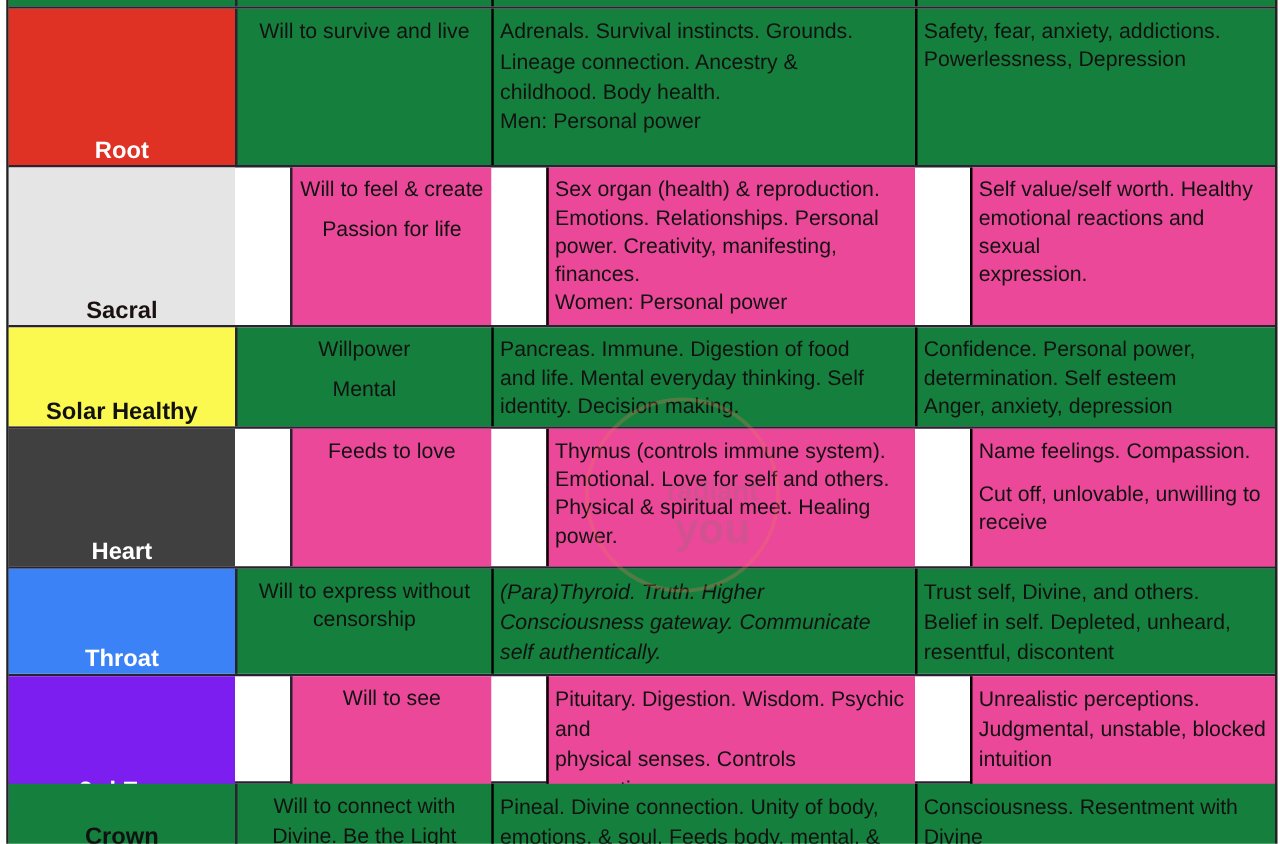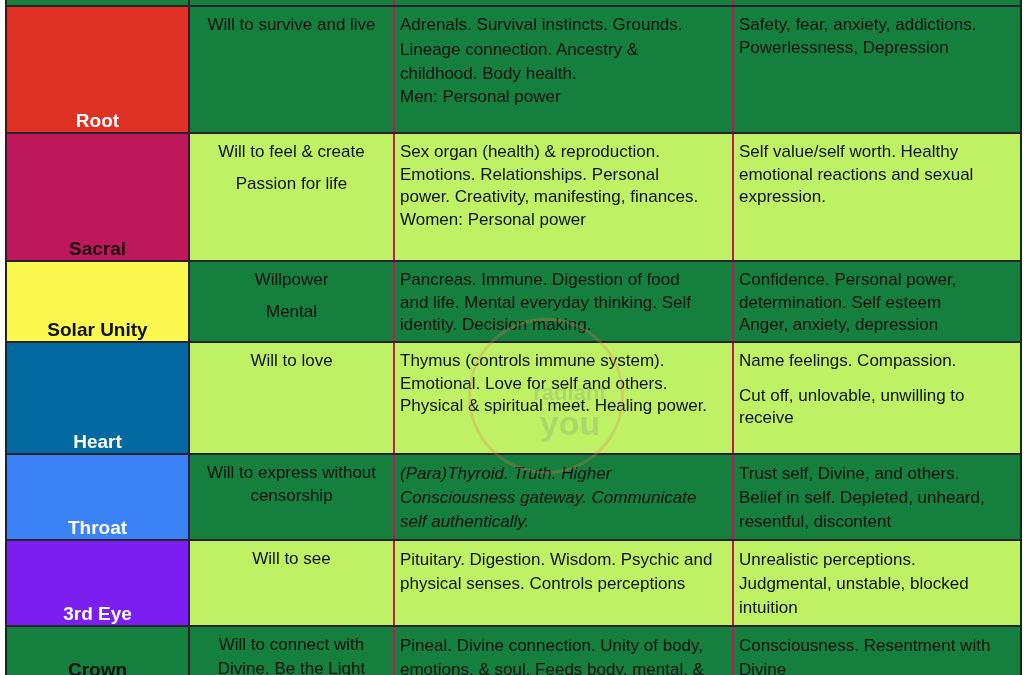--- a/index.html
+++ b/index.html
@@ -23,25 +23,25 @@
       display:flex; align-items:flex-end; justify-content:center;
       font-weight:bold; font-size:19px;
     }
     .cell-will {
       border-left:2px solid #2a2230; text-align:center;
       font-size:17px; line-height:23px; padding:6px 6px 0 6px;
     }
     .cell-will .p { margin-bottom:9px; }
     .cell-will .p.tight { margin-bottom:0; }
     .cell-body, .cell-emot {
-      border-left:2px solid #be185d;
+      border-left:2px solid #000000;
       font-size:17px; line-height:22.5px; padding:7px 5px 0 5px;
     }
     .cell-emot .gap { margin-top:12px; }
-    .gray { background:#bef264; }
+    .gray { background:#ec4899;margin-left:44px; }
     .white { background:#15803d; }
     .watermark {
       position:absolute; left:468px; top:318px; width:150px; height:150px;
       border-radius:50%; border:3px solid rgba(236,120,90,0.28);
       pointer-events:none;
     }
     .watermark-text {
       position:absolute; left:520px; top:378px; width:100px; text-align:center;
       font-size:34px; line-height:30px; color:rgba(120,120,120,0.22);
       font-weight:bold; pointer-events:none;
@@ -72,21 +72,21 @@
       <div style="margin-top:2px;">childhood. Body health.</div>
       <div>Men: Personal power</div>
     </div>
     <div class="cell-emot white">
       <div>Safety, fear, anxiety, addictions.</div>
       <div>Powerlessness, Depression</div>
     </div>
   </div>
 
   <div class="row" style="height:128px;">
-    <div class="cell-name" style="background:#be185d;color:#1a1010;">
+    <div class="cell-name" style="background:#e5e5e5;color:#1a1010;">
       <span>Sacral</span>
     </div>
     <div class="cell-will gray">
       <div class="p">Will to feel &amp; create</div>
       <div class="p">Passion for life</div>
     </div>
     <div class="cell-body gray">
       <div>Sex organ (health) &amp; reproduction.</div>
       <div>Emotions. Relationships. Personal</div>
       <div>power. Creativity, manifesting, finances.</div>
@@ -94,44 +94,44 @@
     </div>
     <div class="cell-emot gray">
       <div>Self value/self worth. Healthy</div>
       <div>emotional reactions and sexual</div>
       <div>expression.</div>
     </div>
   </div>
 
   <div class="row" style="height:81px;">
     <div class="cell-name" style="background:#fbf84f;color:#111;">
-      <span>Solar Unity</span>
+      <span>Solar Healthy</span>
     </div>
     <div class="cell-will white">
       <div class="p">Willpower</div>
       <div class="p tight">Mental</div>
     </div>
     <div class="cell-body white">
       <div>Pancreas. Immune. Digestion of food</div>
       <div>and life. Mental everyday thinking. Self</div>
       <div>identity. Decision making.</div>
     </div>
     <div class="cell-emot white">
       <div>Confidence. Personal power,</div>
       <div>determination. Self esteem</div>
       <div>Anger, anxiety, depression</div>
     </div>
   </div>
 
   <div class="row" style="height:112px;">
-    <div class="cell-name" style="background:#0369a1;color:#fff;">
+    <div class="cell-name" style="background:#404040;color:#fff;">
       <span>Heart</span>
     </div>
     <div class="cell-will gray">
-      <div class="p">Will to love</div>
+      <div class="p">Feeds to love</div>
     </div>
     <div class="cell-body gray">
       <div>Thymus (controls immune system).</div>
       <div>Emotional. Love for self and others.</div>
       <div>Physical &amp; spiritual meet. Healing power.</div>
     </div>
     <div class="cell-emot gray">
       <div>Name feelings. Compassion.</div>
       <div class="gap">Cut off, unlovable, unwilling to</div>
       <div>receive</div>

